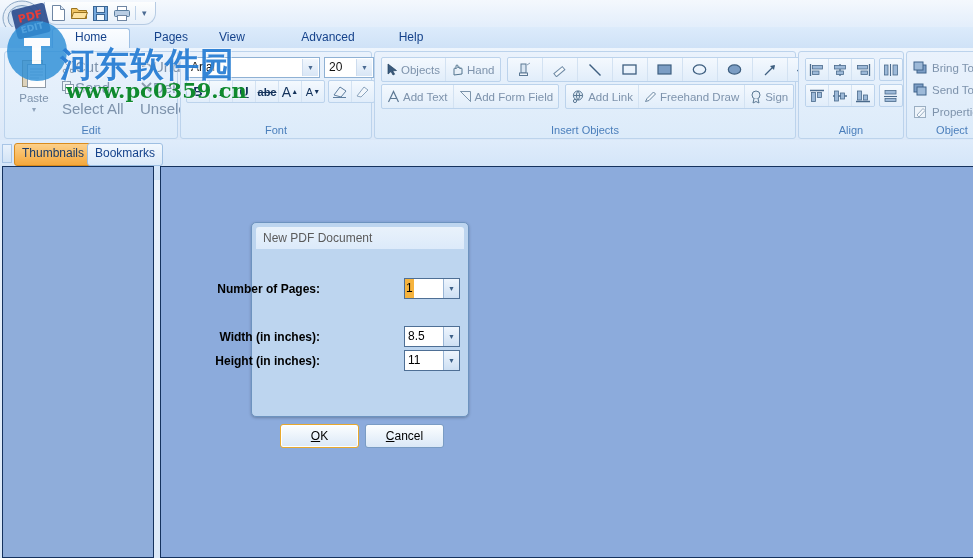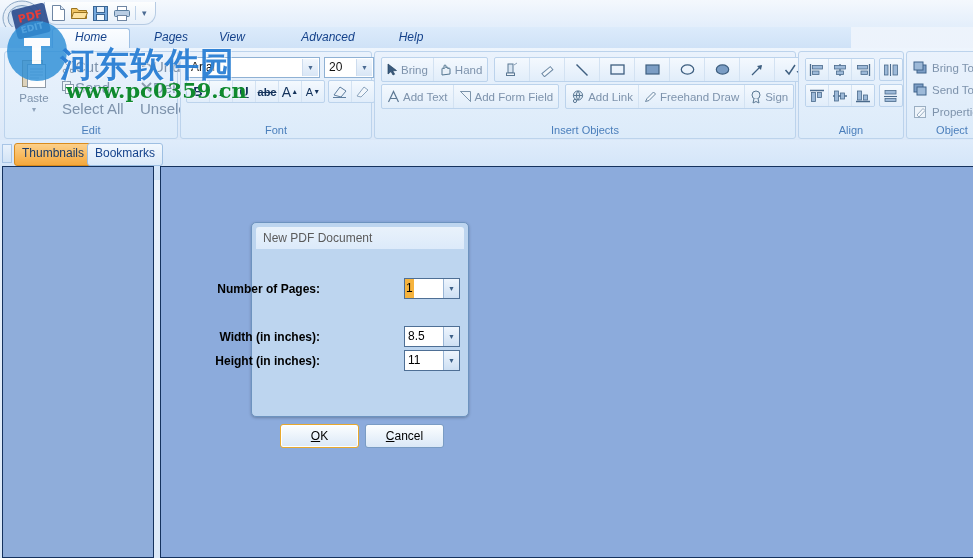--- a/index.html
+++ b/index.html
@@ -40,24 +40,23 @@
   .qat-more { font-size: 9px; color: #4a6a92; padding: 0 2px; }
 
   
   .orb {
     position: absolute; left: 2px; top: 0px;
     width: 42px; height: 40px;
   }
 
   
   .tabs {
-    position: absolute; left: 0; top: 27px; width: 851px; height: 21px;
+    position: absolute; left: 0; top: 27px; width: 973px; height: 21px;
     background: linear-gradient(#dcebfb, #cfe2f7);
     border-bottom: 1px solid #9fc0e4;
-    font-style: italic;
   }
   .tab {
     position: absolute; top: 1px; height: 20px;
     padding: 2px 12px 0 12px;
     font-size: 12px; color: #15428b;
     white-space: nowrap;
   }
   .tab.active {
     background: linear-gradient(#fbfdff, #eef5fd);
     border: 1px solid #9fc0e4; border-bottom: none;
@@ -441,21 +440,21 @@
 
     <div class="group" style="left:374px;width:420px">
       <div class="group-body">
 
         <div style="position:absolute;left:6px;top:3px;display:flex;gap:6px">
           <div class="toolset">
             <div class="tbtn">
               <svg width="11" height="13" viewBox="0 0 11 13">
                 <path d="M1 1 L1 11 L4 8.5 L6 12 L7.6 11.2 L5.7 7.8 L9.5 7.5 Z" fill="#3a5a7d" stroke="#24425f" stroke-width=".7"></path>
               </svg>
-              <span>Bring</span>
+              <span>Objects</span>
             </div>
             <div class="tbtn">
               <svg width="13" height="13" viewBox="0 0 13 13">
                 <path d="M3 12 V6 a1 1 0 0 1 2 0 V3 a1 1 0 0 1 2 0 V5 a1 1 0 0 1 2 0 V6 a1 1 0 0 1 2 0 v5 z" fill="#e8f0f8" stroke="#52748f"></path>
               </svg>
               <span>Hand</span>
             </div>
           </div>
           <div class="toolset">
             <div class="tbtn">

